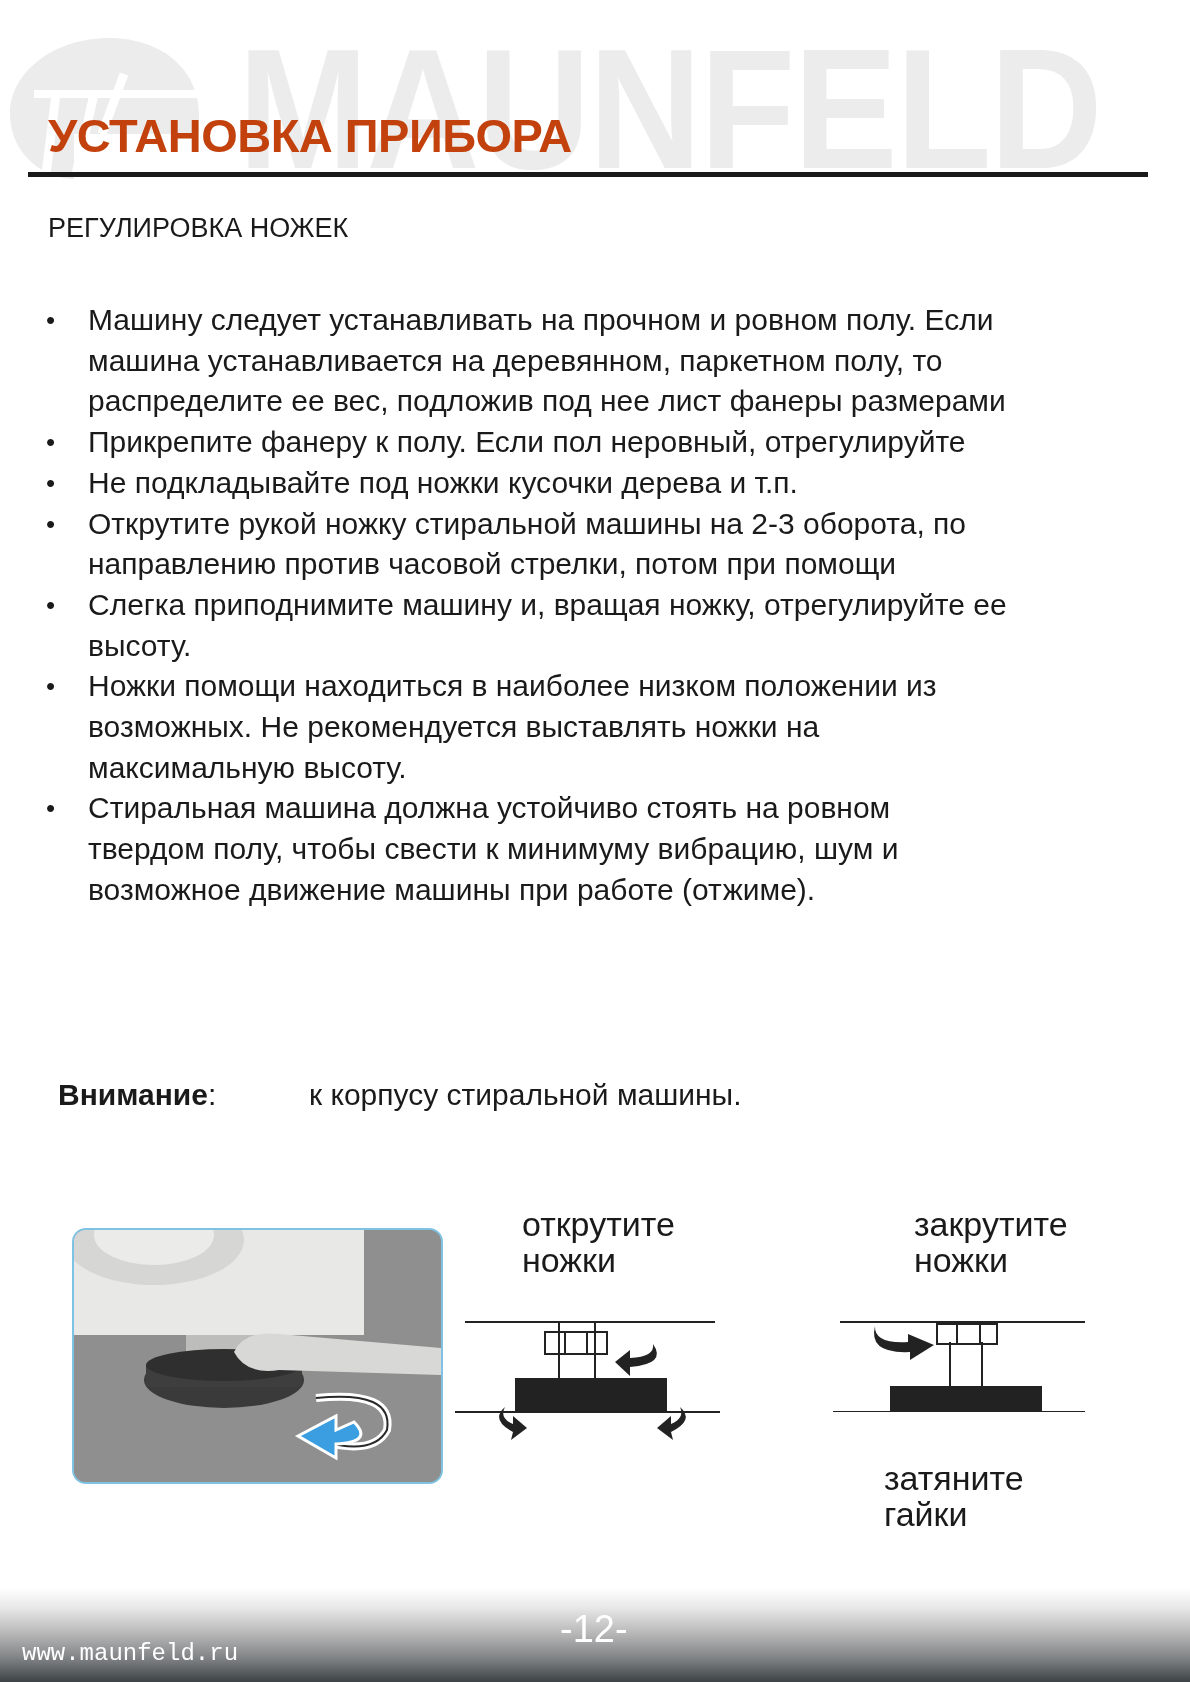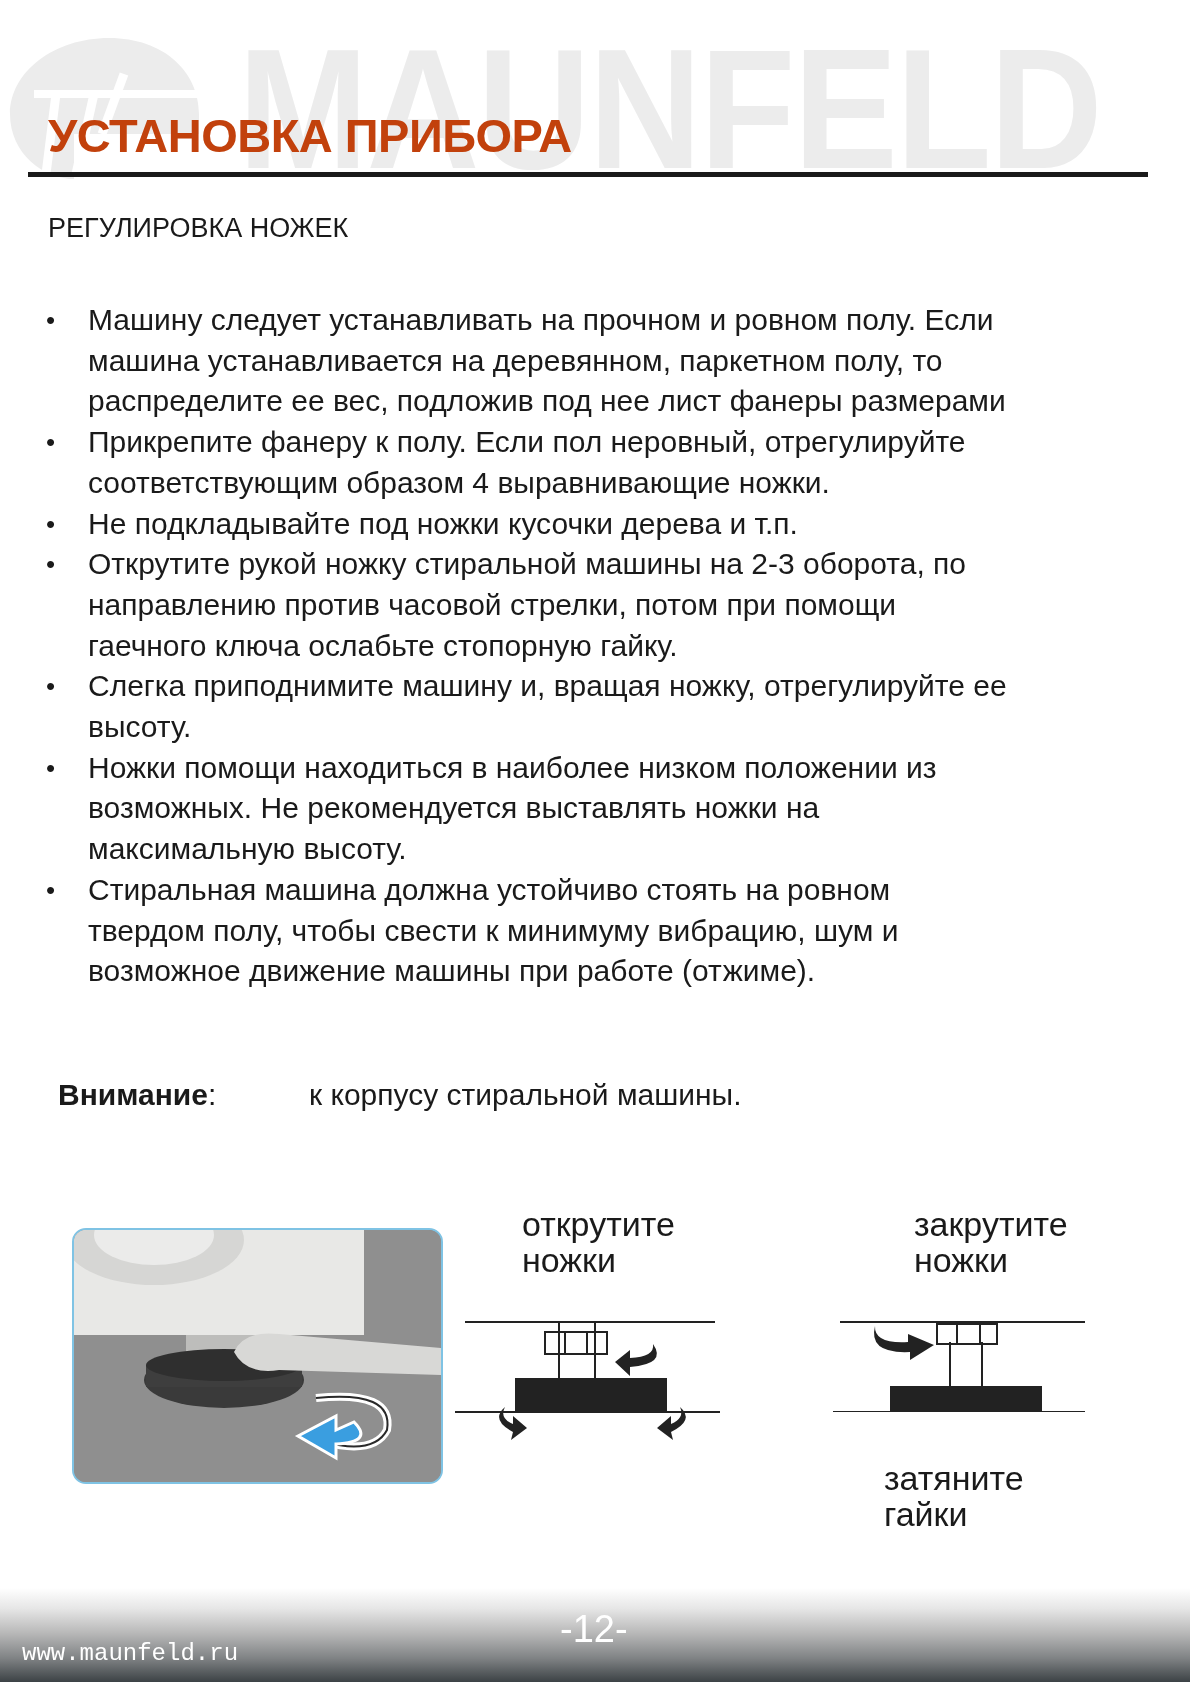--- a/index.html
+++ b/index.html
@@ -52,31 +52,29 @@
 <ul class="bullets">
   <li>
     <span class="dot">•</span>
     <div>Машину следует устанавливать на прочном и ровном полу. Если</div>
     <div>машина устанавливается на деревянном, паркетном полу, то</div>
     <div>распределите ее вес, подложив под нее лист фанеры размерами</div>
   </li>
   <li>
     <span class="dot">•</span>
     <div>Прикрепите фанеру к полу. Если пол неровный, отрегулируйте</div>
-    <div>соответствующим образом 4 выравнивающие ножки.</div>
   </li>
   <li>
     <span class="dot">•</span>
     <div>Не подкладывайте под ножки кусочки дерева и т.п.</div>
   </li>
   <li>
     <span class="dot">•</span>
     <div>Открутите рукой ножку стиральной машины на 2-3 оборота, по</div>
     <div>направлению против часовой стрелки, потом при помощи</div>
-    <div>гаечного ключа ослабьте стопорную гайку.</div>
   </li>
   <li>
     <span class="dot">•</span>
     <div>Слегка приподнимите машину и, вращая ножку, отрегулируйте ее</div>
     <div>высоту.</div>
   </li>
   <li>
     <span class="dot">•</span>
     <div>Ножки помощи находиться в наиболее низком положении из</div>
     <div>возможных. Не рекомендуется  выставлять ножки на</div>

